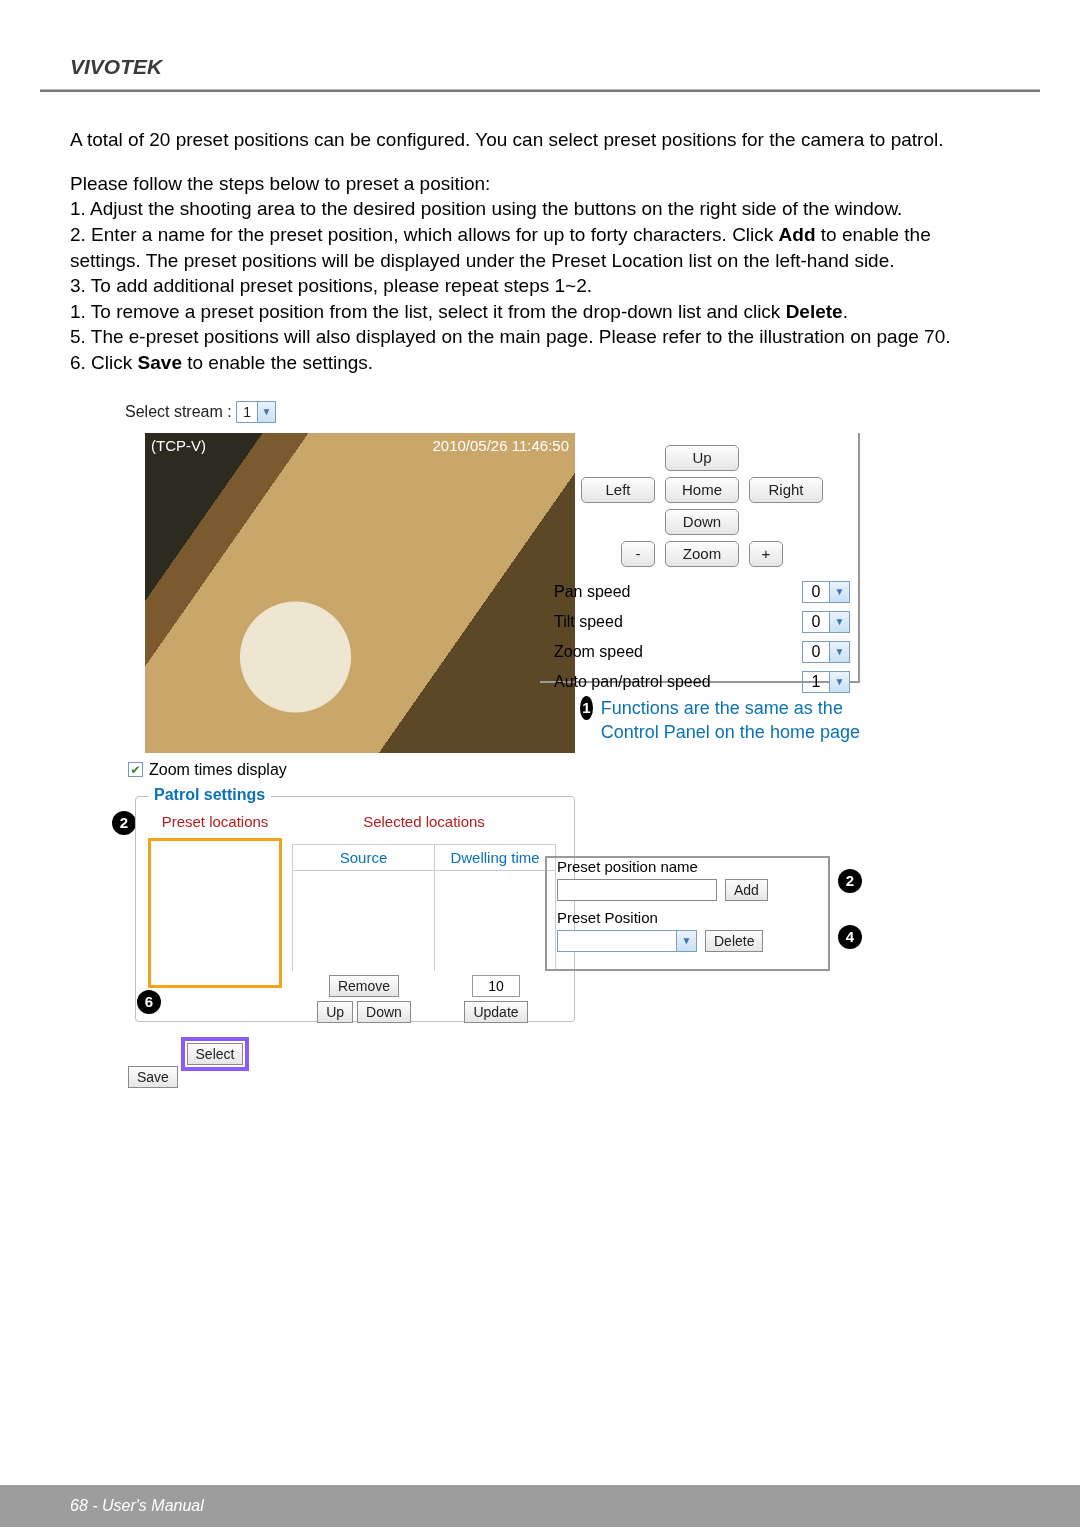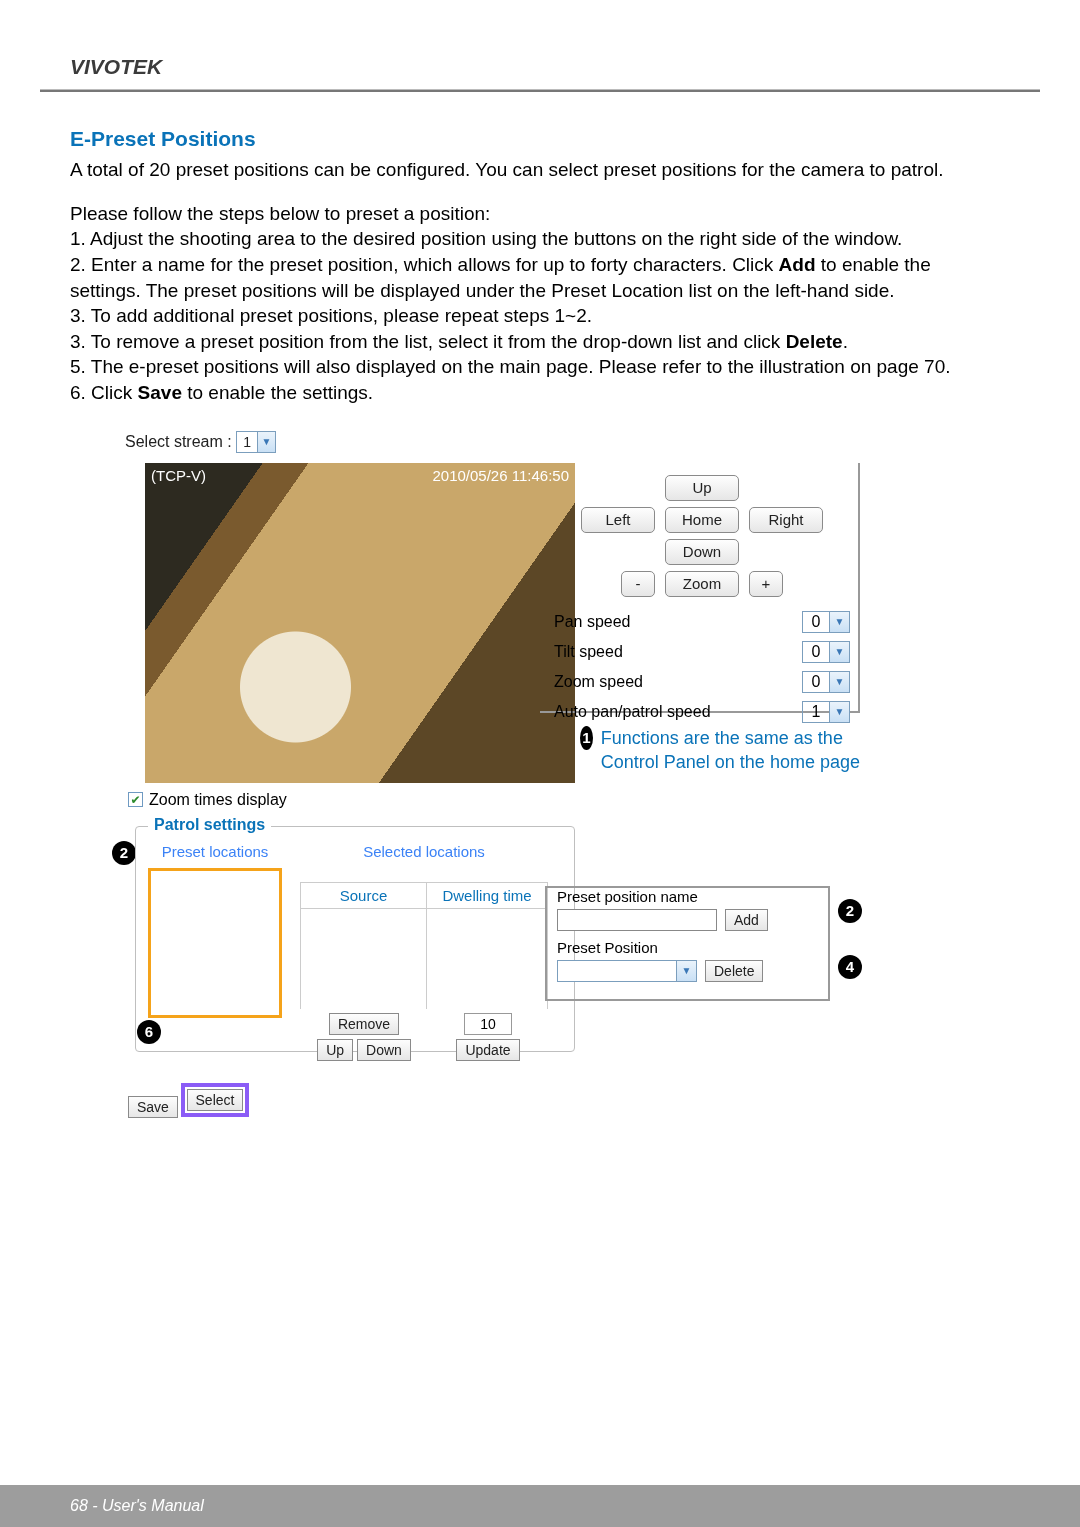--- a/index.html
+++ b/index.html
@@ -206,30 +206,30 @@
     font-weight: bold;
     font-size: 16px;
   }
   .patrol-grid {
     display: grid;
     grid-template-columns: 138px 1fr;
     gap: 0;
   }
   .col-head {
     text-align: center;
-    color: #3b82f6;
+    color: #b91c1c;
     font-size: 15px;
     padding: 6px 0;
   }
   .preset-list-box {
     border: 3px solid #f5a31a;
     height: 150px;
     margin: 2px;
   }
-  .sel-loc-wrap { margin: 16px; }
+  .sel-loc-wrap { margin: 8px; }
   .sel-loc-head {
     display: grid;
     grid-template-columns: 1fr 120px;
     border: 1px solid #ccc;
   }
   .sel-loc-head div {
     text-align: center;
     color: #0a73b8;
     font-size: 15px;
     padding: 4px 0;
@@ -333,33 +333,32 @@
 </style>
 </head>
 <body>
 
 <div class="page">
 
   <div class="header-brand">VIVOTEK</div>
   <div class="header-rule"></div>
 
   <div class="content">
-    <div class="section-title">E-Preset Positions</div>
     <div class="body-text">A total of 20 preset positions can be configured. You can select preset positions for the camera to patrol.</div>
     <br>
     <div class="body-text">Please follow the steps below to preset a position:</div>
     <ul class="step-list">
       <li>1. Adjust the shooting area to the desired position using the buttons on the right side of the window.</li>
       <li>
         <span>2. Enter a name for the preset position, which allows for up to forty characters. Click </span><span class="bold">Add</span><span> to enable the</span>
       </li>
       <li class="step-indent">settings. The preset positions will be displayed under the Preset Location list on the left-hand side.</li>
       <li>3. To add additional preset positions, please repeat steps 1~2.</li>
       <li>
-        <span>3. To remove a preset position from the list, select it from the drop-down list and click </span><span class="bold">Delete</span><span>.</span>
+        <span>1. To remove a preset position from the list, select it from the drop-down list and click </span><span class="bold">Delete</span><span>.</span>
       </li>
       <li>5. The e-preset positions will also displayed on the main page. Please refer to the illustration on page 70.</li>
       <li>
         <span>6. Click </span><span class="bold">Save</span><span> to enable the settings.</span>
       </li>
     </ul>
 
     <div class="mock-area">
 
       <div class="stream-row">

